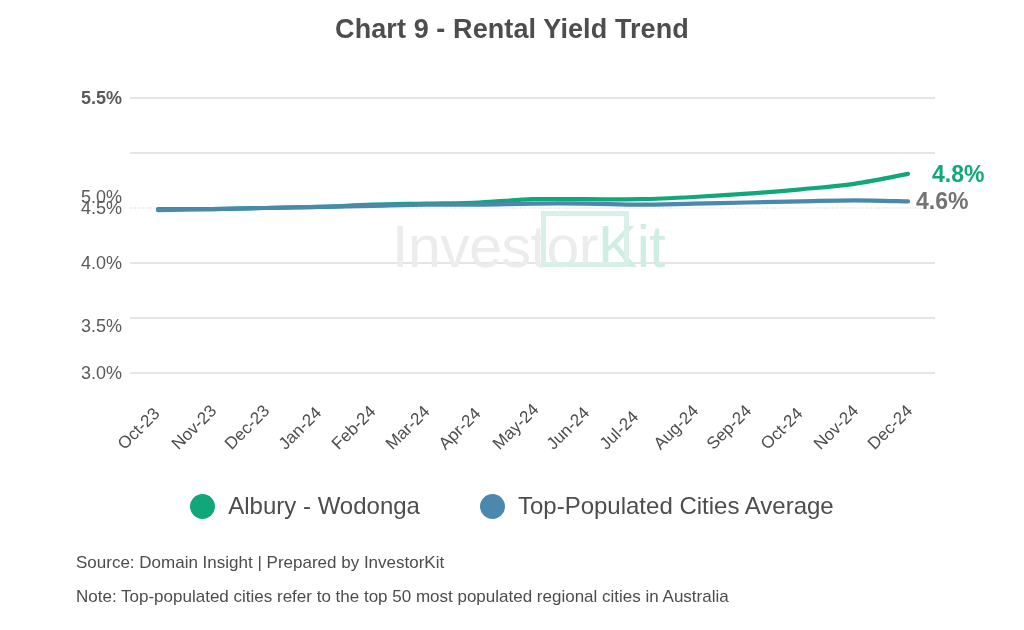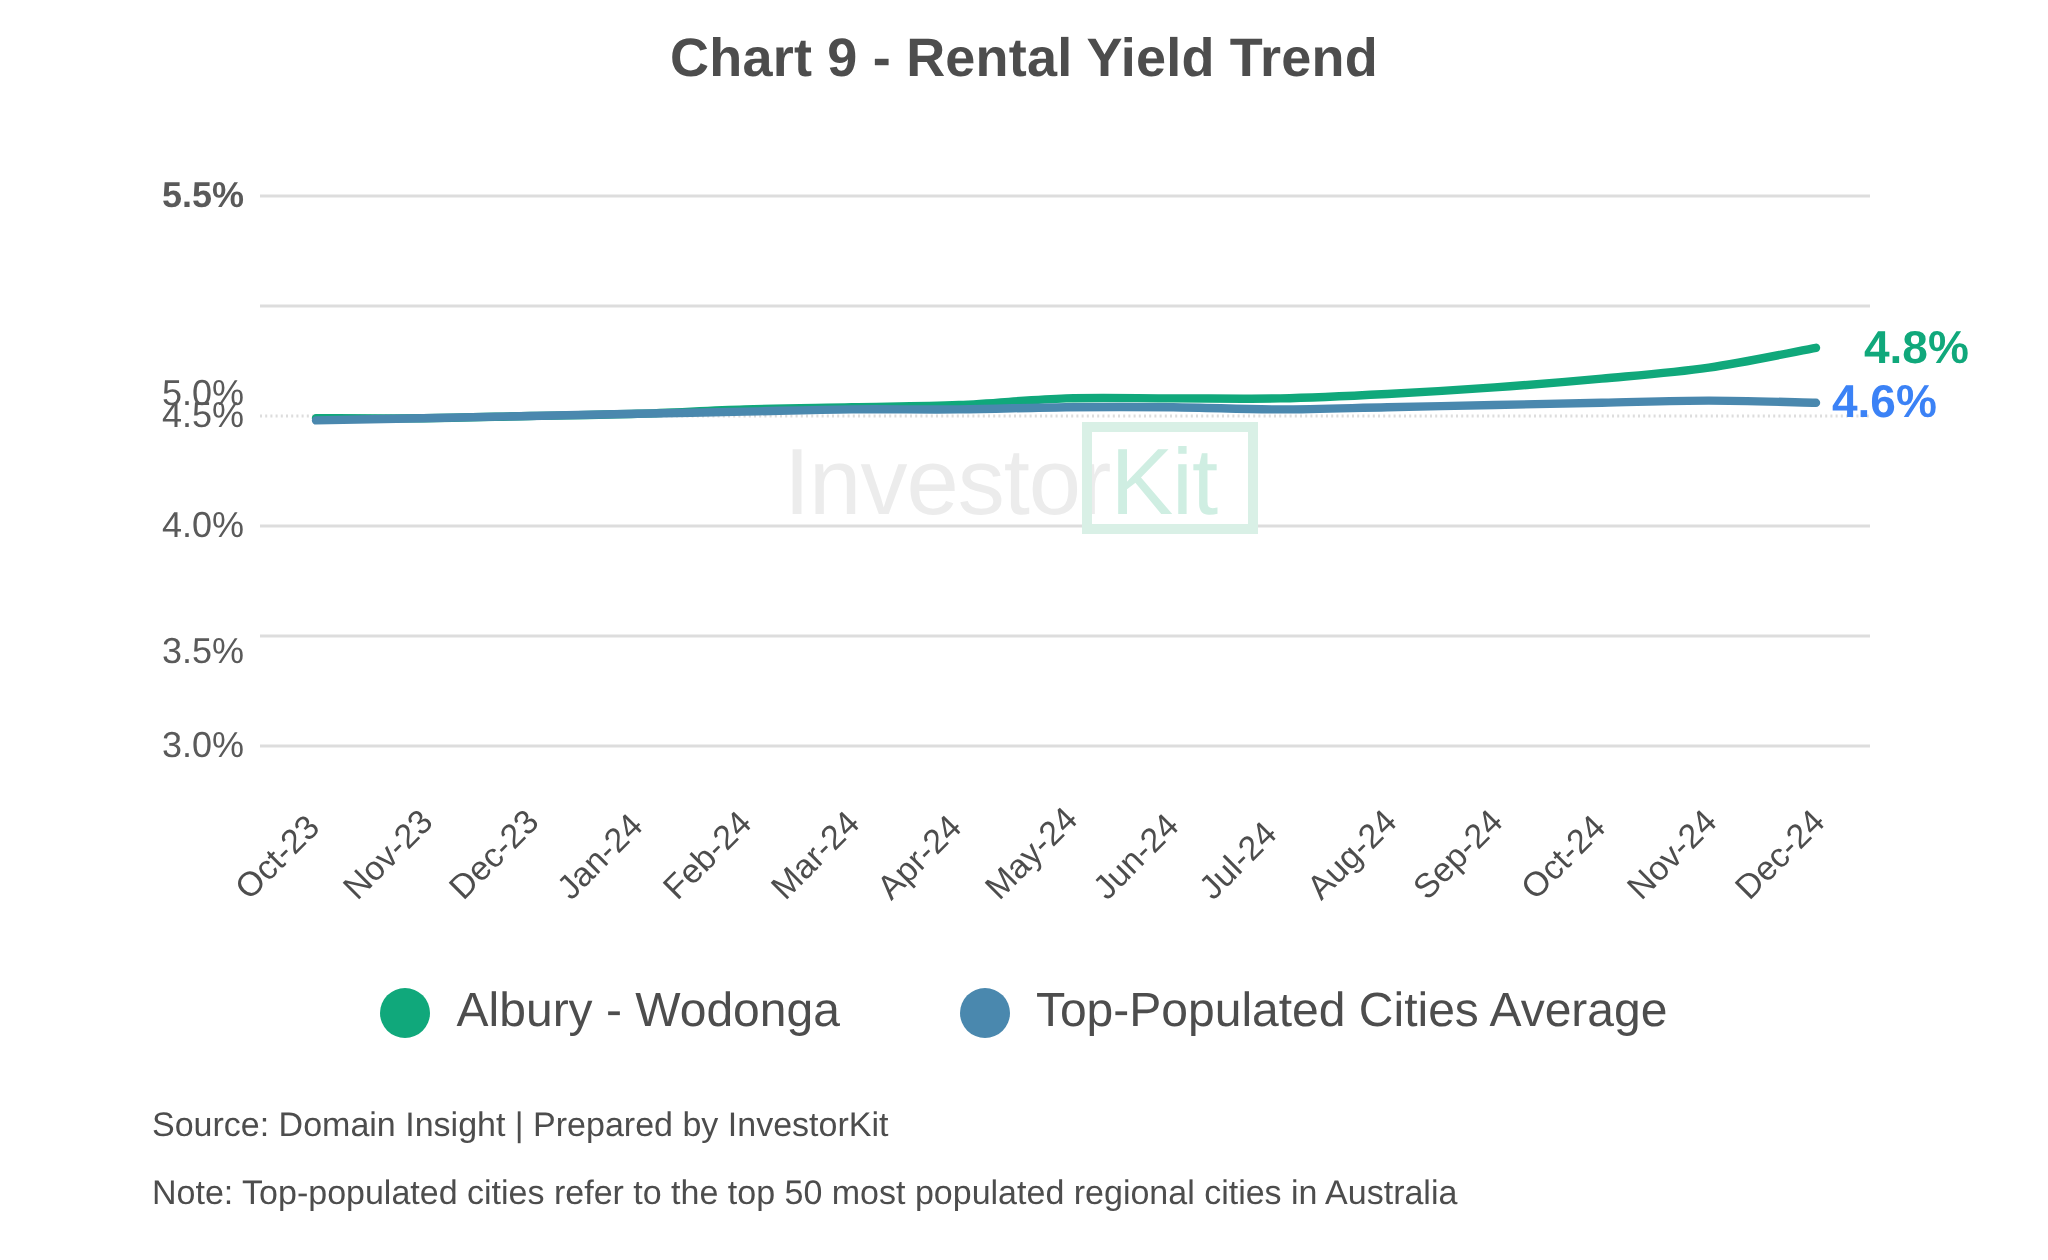--- a/index.html
+++ b/index.html
@@ -93,21 +93,21 @@
     font-weight: bold;
     white-space: nowrap;
     transform: translateY(-50%);
   }
 
   
   .watermark {
     position: absolute;
     left: 392px;
     top: 213px;
-    font-size: 47px;
+    font-size: 59px;
     font-weight: 400;
     letter-spacing: -0.5px;
     user-select: none;
     pointer-events: none;
     white-space: nowrap;
   }
   .wm-investor { color: #ececec; }
   .wm-kit { color: #cfeee2; }
   .wm-frame {
     position: absolute;
@@ -190,21 +190,21 @@
         <div class="ylabel" style="top: 98px; font-weight: bold;">5.5%</div>
         <div class="ylabel" style="top: 153px; margin-top: 44px;">5.0%</div>
         <div class="ylabel" style="top: 208px;">4.5%</div>
         <div class="ylabel" style="top: 263px;">4.0%</div>
         <div class="ylabel" style="top: 326px;">3.5%</div>
         <div class="ylabel" style="top: 373px;">3.0%</div>
       </div>
 
     <div id="endlabels">
         <div class="endlabel" style="color: rgb(16, 168, 123); left: 916px; top: 173.9px; margin-left: 16px;">4.8%</div>
-        <div class="endlabel" style="color: #3b82f6; left: 916px; top: 201.4px;">4.6%</div>
+        <div class="endlabel" style="color: #737373; left: 916px; top: 201.4px;">4.6%</div>
       </div>
   </div>
 
   <div class="watermark">
     <span class="wm-investor">Investor</span><span class="wm-kit">Kit</span>
   </div>
   <div class="wm-frame"></div>
 
   <div class="xaxis-labels" id="xaxis-labels">
       <div class="xlabel" style="left: 114px; top: 62px;">Oct-23</div>

